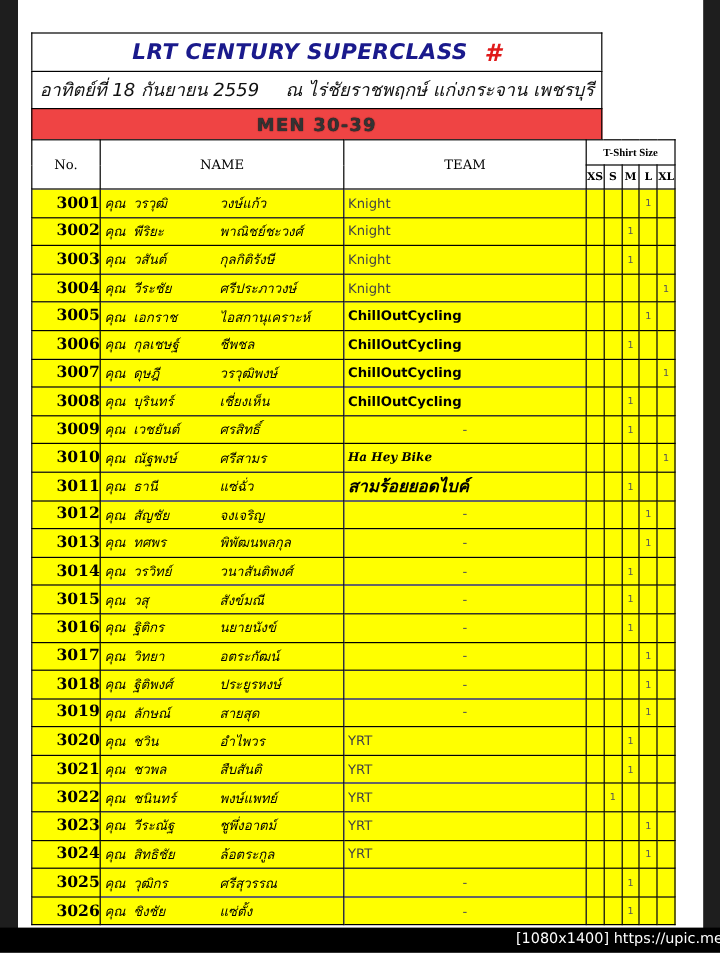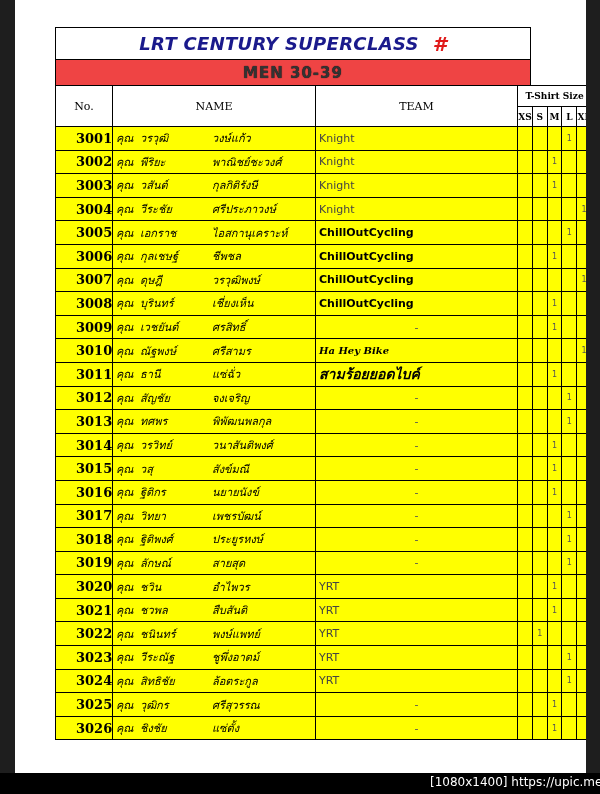--- a/index.html
+++ b/index.html
@@ -1,40 +1,40 @@
 <!DOCTYPE html>
 <html><head>
 <meta charset="utf-8">
 <style>
   html, body { margin:0; padding:0; }
   body { width:600px; height:794px; background:#000; position:relative; overflow:hidden;
          font-family:"DejaVu Sans", sans-serif; }
   .side-left { position:absolute; left:0; top:0; width:15px; height:773px; background:#1e1e1e; }
   .side-right { position:absolute; left:586px; top:0; width:14px; height:773px; background:#1e1e1e; }
   .page { position:absolute; left:15px; top:0; width:571px; height:773px; background:#fff; overflow:hidden; }
-  .sheet { position:absolute; left:40px; top:27px; width:476px; }
+  .sheet { position:absolute; left:11px; top:27px; width:476px; }
   .title-row { height:32px; border:1px solid #000; border-bottom:none; background:#fff;
                display:flex; align-items:center; justify-content:center; box-sizing:border-box; }
   .title-main { font-family:"DejaVu Sans", sans-serif; font-style:italic; font-weight:bold;
                 color:#1a1a8c; font-size:18px; letter-spacing:0.3px; }
   .title-hash { color:#e01a1a; font-weight:bold; font-size:20px; margin-left:14px; font-style:italic; }
   .title-sub { color:#e01a1a; font-weight:bold; font-style:italic; font-size:14px; margin-left:4px;
                font-family:"DejaVu Sans", sans-serif; }
   .date-row { height:31px; border:1px solid #000; border-bottom:none; background:#fff;
               display:flex; align-items:center; justify-content:center; box-sizing:border-box;
               font-style:italic; font-size:15px; color:#111; font-family:"DejaVu Sans", sans-serif; }
   .date-row .venue { margin-left:22px; }
   .cat-row { height:26px; border:1px solid #000; border-bottom:none; background:#ef4444;
              display:flex; align-items:center; justify-content:center; box-sizing:border-box;
              font-weight:bold; font-size:15px; color:#333; letter-spacing:1px;
              text-shadow:0 0 1px #000; font-family:"DejaVu Sans", sans-serif; }
   table { border-collapse:collapse; width:536px; table-layout:fixed; }
   th, td { border:1px solid #000; padding:0; }
   th { background:#fff; font-family:"DejaVu Serif", serif; font-weight:normal; font-size:11px; color:#000; }
-  th.tshirt { font-size:9px; font-weight:bold; height:20px; }
+  th.tshirt { font-size:9px; font-weight:bold; height:20px;font-family:Liberation Serif, serif; }
   th.sz { font-size:9px; font-weight:bold; height:19px; }
   td { background:#ffff00; height:22.6px; font-size:11px; }
   td.no { text-align:center; font-family:"DejaVu Serif", serif; font-weight:bold; font-size:13px;padding-left:20px; }
   td.name { font-style:italic; font-size:11px; white-space:nowrap; overflow:hidden; }
   td.name .pre { display:inline-block; width:24px; padding-left:3px; }
   td.name .first { display:inline-block; width:72px; }
   td.team { font-size:11px; padding-left:3px; white-space:nowrap; overflow:hidden; }
   td.team.bold { font-weight:bold; }
   td.team.italicbold { font-weight:bold; font-style:italic; font-family:"DejaVu Serif", serif; font-size:10px; }
   td.team.thai { font-weight:bold; font-style:italic; font-size:14px; }
@@ -48,20 +48,24 @@
 <body>
 
 <div class="side-left"></div>
 <div class="side-right"></div>
 
 <div class="page">
   <div class="sheet">
     <div class="title-row">
       <span class="title-main">LRT CENTURY SUPERCLASS</span>
       <span class="title-hash">#</span>
+    </div>
+    <div class="date-row">
+      <span>อาทิตย์ที่ 18 กันยายน 2559</span>
+      <span class="venue">ณ ไร่ชัยราชพฤกษ์  แก่งกระจาน  เพชรบุรี</span>
     </div>
     <div class="cat-row">MEN 30-39</div>
 
     <table>
       <colgroup>
         <col style="width:57px">
           <col style="width:203px">
           <col style="width:202px">
         <col style="width:14.8px">
           <col style="width:14.8px">
@@ -240,21 +244,21 @@
             <td class="name"><span class="pre">คุณ</span><span class="first">ฐิติกร</span><span class="last">นยายนังข์</span></td>
             <td class="team dash">-</td>
             <td class="size"></td>
             <td class="size"></td>
             <td class="size">1</td>
             <td class="size"></td>
             <td class="size"></td>
           </tr>
           <tr>
             <td class="no">3017</td>
-            <td class="name"><span class="pre">คุณ</span><span class="first">วิทยา</span><span class="last">เพชรบัฒน์</span></td>
+            <td class="name"><span class="pre">คุณ</span><span class="first">วิทยา</span><span class="last">อตระกัฒน์</span></td>
             <td class="team dash">-</td>
             <td class="size"></td>
             <td class="size"></td>
             <td class="size"></td>
             <td class="size">1</td>
             <td class="size"></td>
           </tr>
           <tr>
             <td class="no">3018</td>
             <td class="name"><span class="pre">คุณ</span><span class="first">ฐิติพงศ์</span><span class="last">ประยูรหงษ์</span></td>

